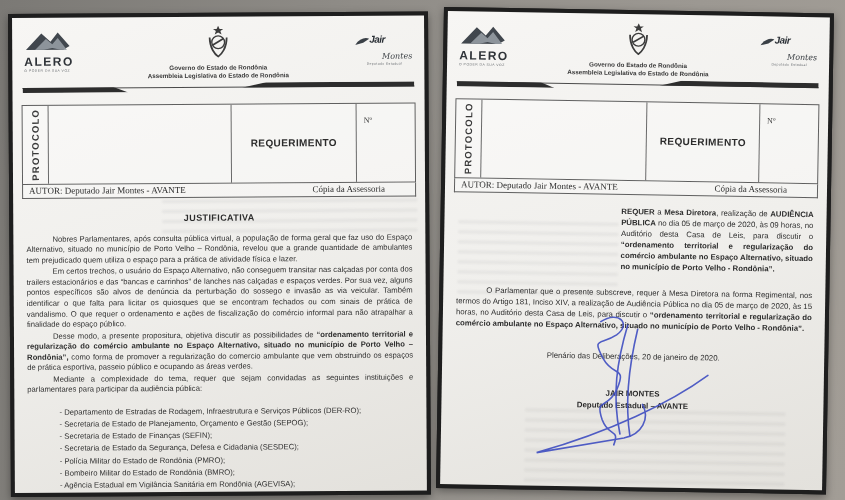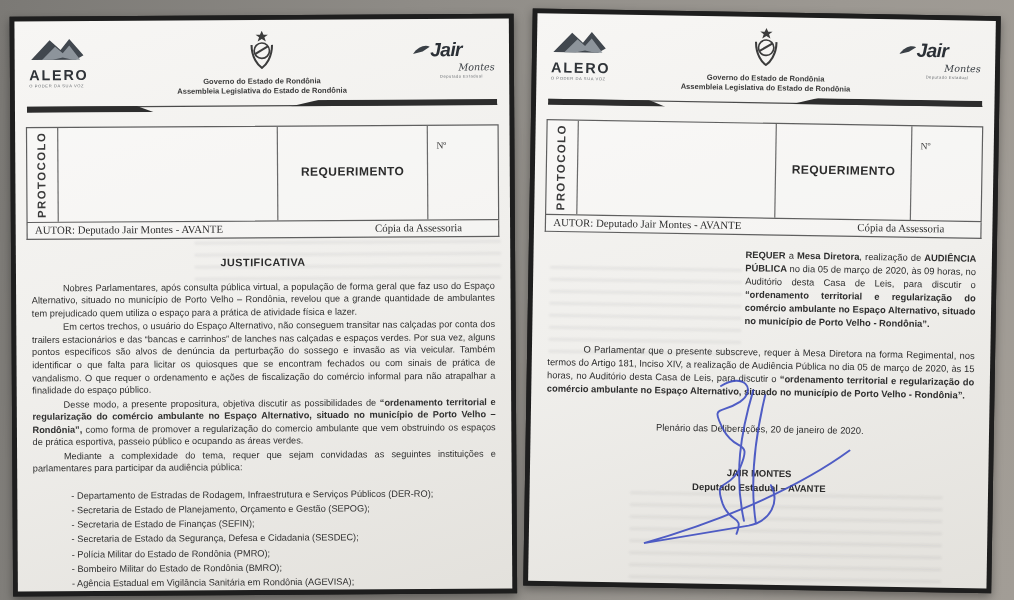--- a/index.html
+++ b/index.html
@@ -24,21 +24,21 @@
   }
   
   .letterhead { display:flex; align-items:flex-start; padding:13px 12px 0 12px; }
   .alero-wrap { width:104px; }
   .alero-name { font-weight:bold; font-size:12px; letter-spacing:1.5px; color:#2f3338; line-height:1; margin-top:1px; }
   .alero-tag  { font-size:3.4px; letter-spacing:.5px; color:#6a6e72; margin-top:1px; }
   .lh-center  { flex:1; text-align:center; margin-top:-4px; }
   .gov-lines  { font-size:6.3px; font-weight:bold; color:#3a3a3a; line-height:1.25; margin-top:2px; }
   .jair-wrap  { width:104px; text-align:right; padding-top:6px; }
   .jair-row   { display:flex; justify-content:flex-end; align-items:flex-start; }
-  .jair-first { font-weight:bold; font-style:italic; font-size:16px; color:#2b3036; letter-spacing:-0.5px; line-height:1; }
+  .jair-first { font-weight:bold; font-style:italic; font-size:10px; color:#2b3036; letter-spacing:-0.5px; line-height:1; }
   .jair-last  { font-family:"DejaVu Serif", serif; font-style:italic; font-size:8px; color:#3a3f44; margin:17px 0 0 -3px; }
   .jair-sub   { font-size:3.4px; color:#6a6e72; letter-spacing:.4px; margin:1px 10px 0 0; }
   
   .banner { position:relative; height:11px; margin:3px 10px 0 10px; }
   .banner .thin  { position:absolute; top:4px; left:0; right:0; height:1.4px; background:#4a4a4a; }
   .banner .barL  { position:absolute; top:4px; left:0; width:27%; height:5.5px; background:#2d2d2d;
                    clip-path: polygon(0 0, 86% 0, 100% 100%, 0 100%); }
   .banner .barR  { position:absolute; top:0; left:56%; right:0; height:5.5px; background:#2d2d2d;
                    clip-path: polygon(14% 0, 100% 0, 100% 100%, 0 100%); }
   

